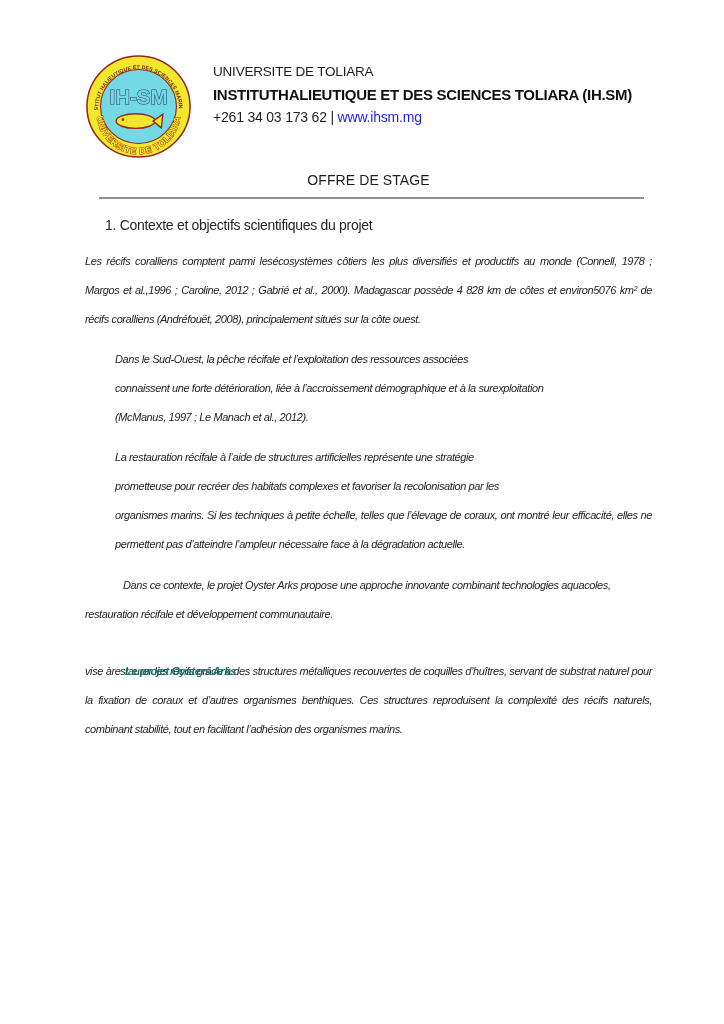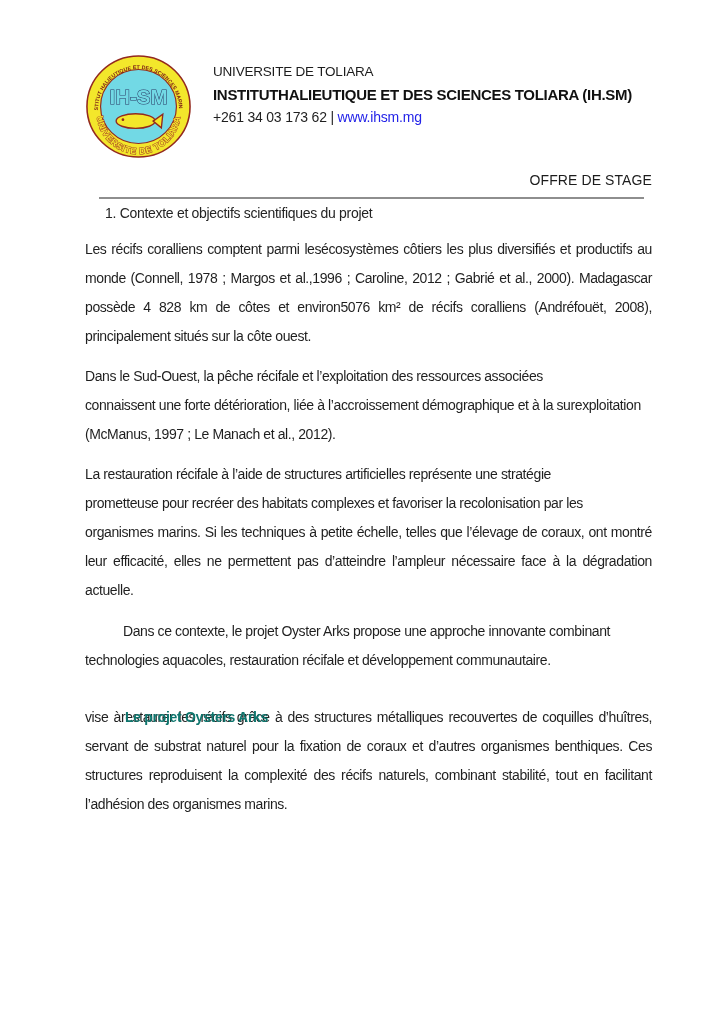--- a/index.html
+++ b/index.html
@@ -15,29 +15,29 @@
   }
   .letterhead { display:flex; align-items:flex-start; }
   .logo-wrap { flex:0 0 107px; width:107px; height:107px; }
   .head-text { margin-left:21px; padding-top:11px; }
   .university { font-size:13.5px; letter-spacing:-0.2px; color:#1c1c1c; margin-bottom:7px; }
   .institute  { font-size:15px; font-weight:700; letter-spacing:-0.3px; color:#111; margin-bottom:6px; }
   .address    { font-size:11.5px; letter-spacing:-0.2px; margin-bottom:3px; }
   .contact    { font-size:14px; letter-spacing:-0.2px; }
   .contact a  { color:#2323e8; text-decoration:none; }
 
-  .doc-title { text-align:right; font-size:14px; font-weight:500; letter-spacing:0.1px; margin-top:12px; color:#1c1c1c; }
+  .doc-title { text-align:center; font-size:14px; font-weight:500; letter-spacing:0.1px; margin-top:12px; color:#1c1c1c; }
   .rule { border:none; border-top:2px solid #8e8e8e; margin:9px 8px 0 14px; }
 
   .project-title { text-align:center; font-size:14.5px; letter-spacing:-0.3px; line-height:24.5px; margin-top:27px; color:#1b1b1b; }
 
   .heading { font-size:14px; letter-spacing:-0.3px; padding-left:20px; margin-top:15px; color:#242424; }
-  .para { font-size:14px; letter-spacing:-0.4px; line-height:29px; margin:11px 0 0 0; color:#1f1f1f; }
+  .para { font-size:11px; letter-spacing:-0.4px; line-height:29px; margin:11px 0 0 0; color:#1f1f1f;font-style:italic; }
   .justify { text-align:justify; }
-  .preline { white-space:pre-line; }
+  .preline { white-space:pre-line;margin-left:30px; }
   .indent  { text-indent:38px;margin-top:12px; }
   .overlap { position:relative; }
   .overlap .overlay {
     position:absolute; left:40px; top:0;
     font-weight:700; letter-spacing:-0.3px; line-height:29px;
     color:#0f766e; pointer-events:none;
   }
 </style>
 </head>
 <body>
@@ -71,21 +71,21 @@
       <div class="contact">
         <span>+261 34 03 173 62 | </span><a href="#">www.ihsm.mg</a>
       </div>
     </div>
   </header>
 
   <div class="doc-title">OFFRE DE STAGE</div>
   <hr class="rule">
 
 
-  <div class="heading" style="margin-top:6px">1. Contexte et objectifs scientifiques du projet</div>
+  <div class="heading" style="margin-top:18px">1. Contexte et objectifs scientifiques du projet</div>
 
   <p class="para justify" style="margin-top:14px">Les récifs coralliens comptent parmi lesécosystèmes côtiers les plus diversifiés et productifs au monde (Connell, 1978 ; Margos et al.,1996 ; Caroline, 2012 ; Gabrié et al., 2000). Madagascar possède 4 828 km de côtes et environ5076 km² de récifs coralliens (Andréfouët, 2008), principalement situés sur la côte ouest.</p>
 
   <p class="para preline">Dans le Sud-Ouest, la pêche récifale et l’exploitation des ressources associées
 connaissent une forte détérioration, liée à l’accroissement démographique et à la surexploitation
 (McManus, 1997 ; Le Manach et al., 2012).</p>
 
   <p class="para preline justify">La restauration récifale à l’aide de structures artificielles représente une stratégie
 prometteuse pour recréer des habitats complexes et favoriser la recolonisation par les
 organismes marins. Si les techniques à petite échelle, telles que l’élevage de coraux, ont montré leur efficacité, elles ne permettent pas d’atteindre l’ampleur nécessaire face à la dégradation actuelle.</p>

